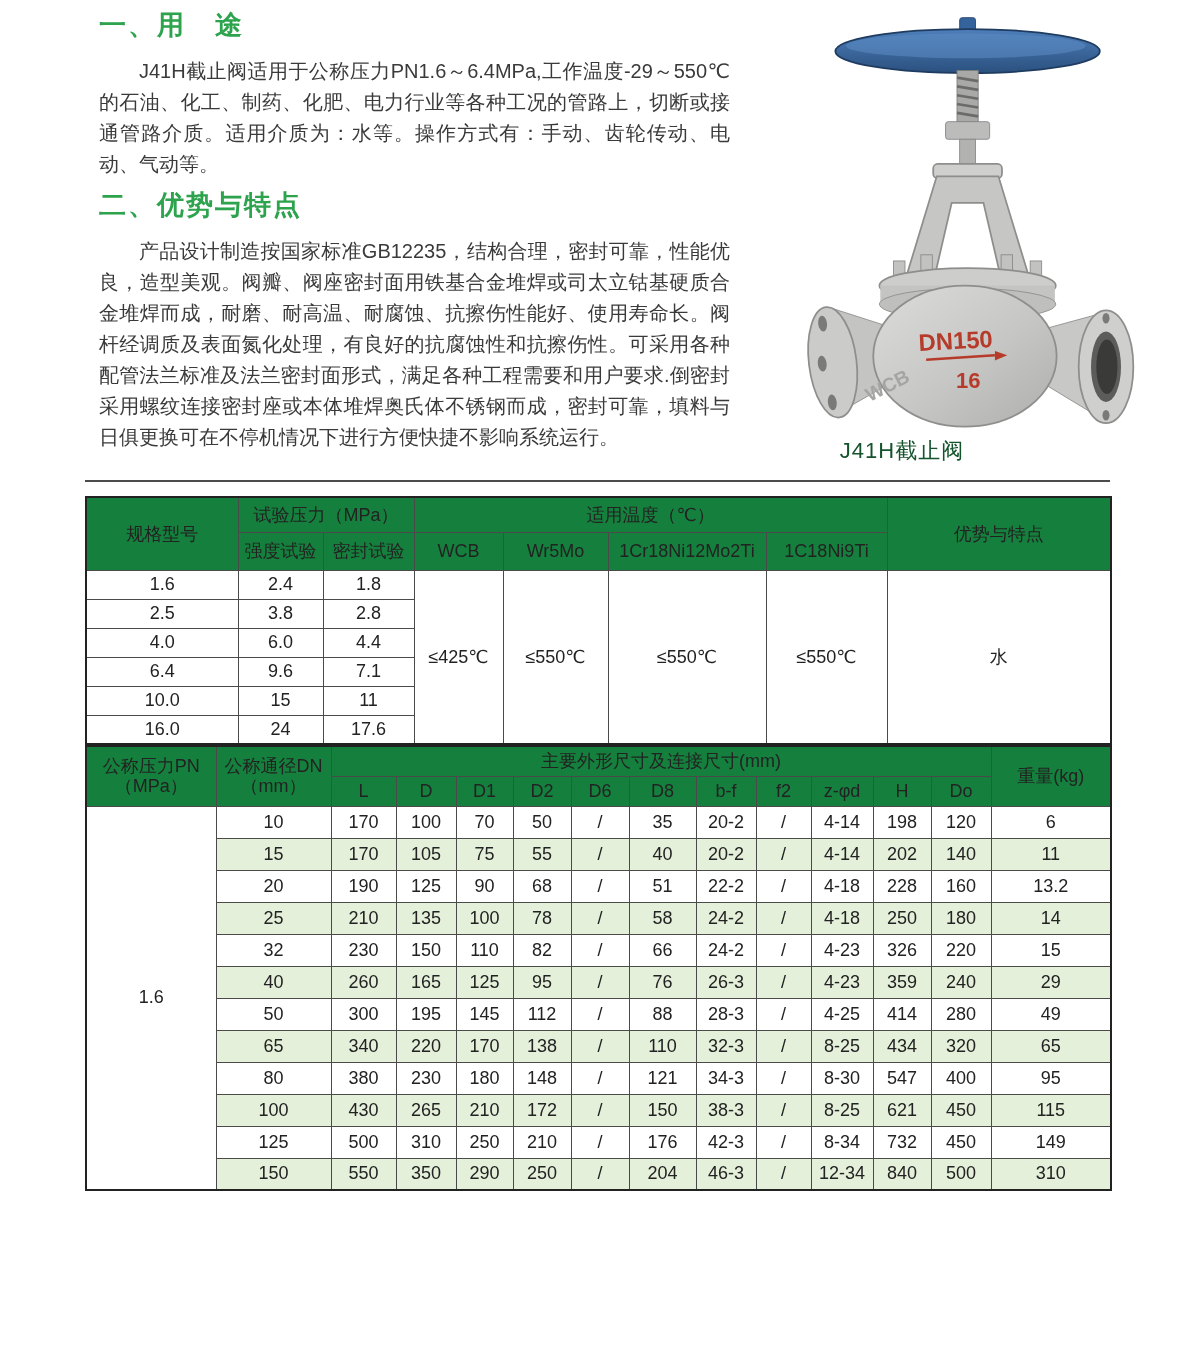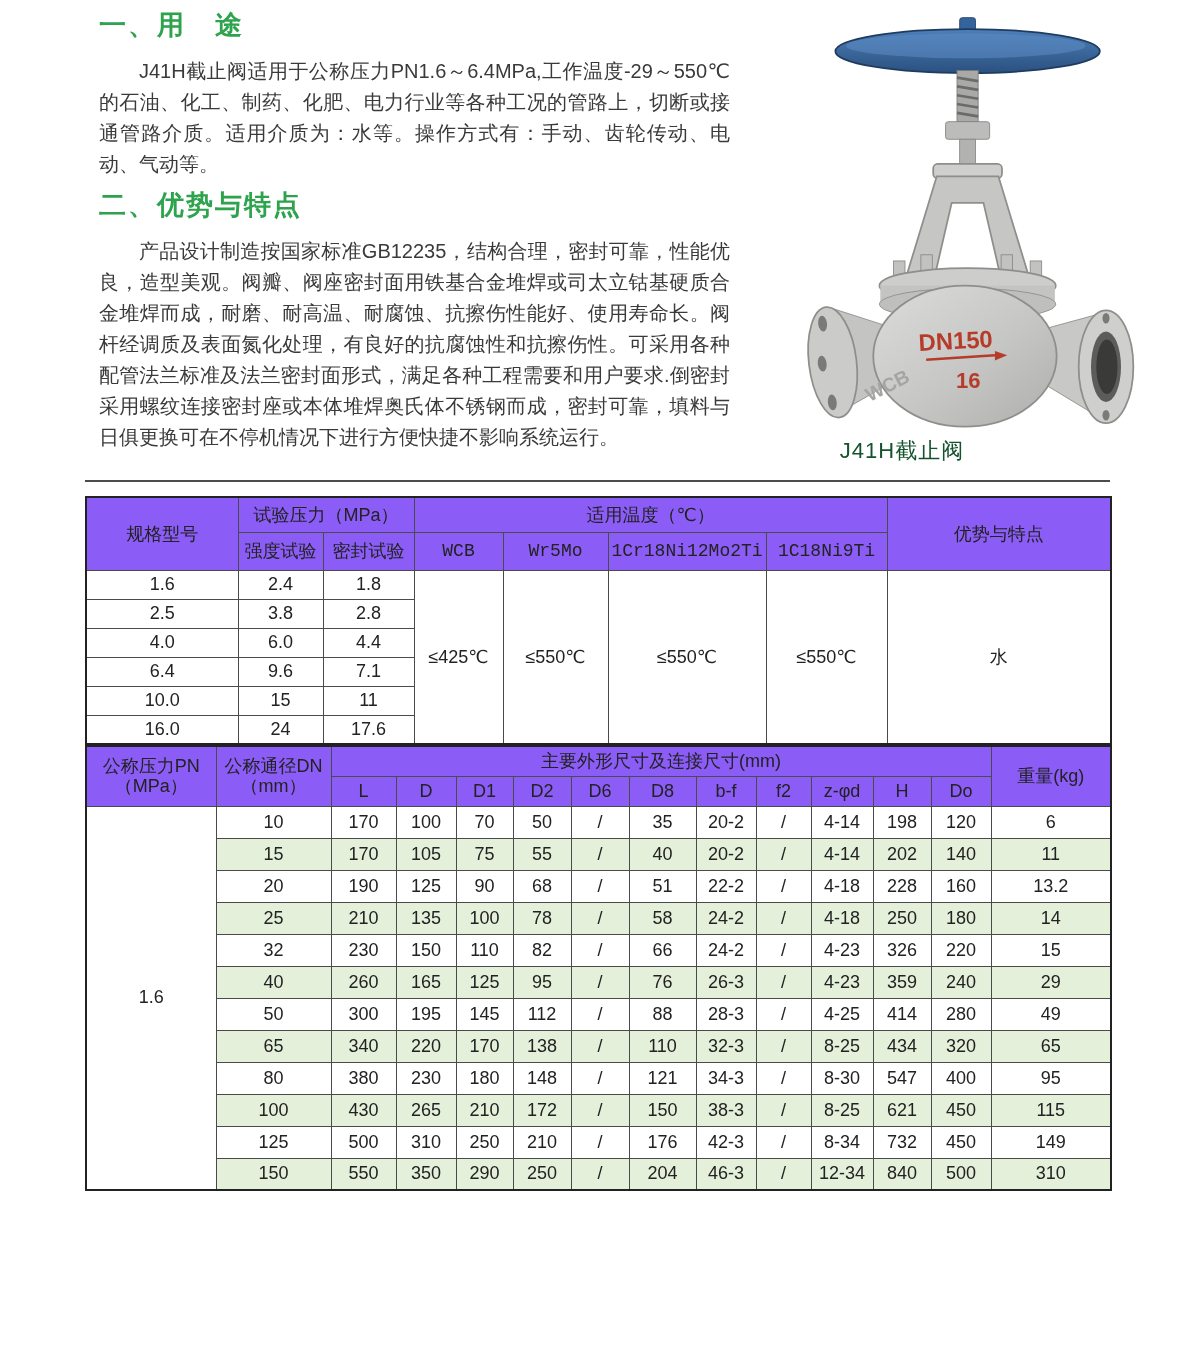--- a/index.html
+++ b/index.html
@@ -35,26 +35,26 @@
   }
 
   .divider { border:none; border-top:2px solid #4c4c4c; margin:14px 0 14px; width:1025px; }
 
   
   table { border-collapse:collapse; table-layout:fixed; width:1025px; border:2px solid #222; }
   th, td {
     border:1px solid #4a4a4a; text-align:center; vertical-align:middle;
     font-size:18px; font-weight:normal; color:#222; overflow:hidden;
   }
-  thead th { background:#8b5cf6; }
+  thead th { background:#15803d; }
   th.two-line { white-space:pre-line; line-height:20px; }
 
   .perf { margin-top:4px; }
   .perf thead tr:nth-child(1) th { height:35px; }
-  .perf thead tr:nth-child(2) th { height:38px;font-family:Liberation Mono, monospace; }
+  .perf thead tr:nth-child(2) th { height:38px; }
   .perf tbody td { height:29px; background:#fff; }
 
   h2.sec3 { margin:4px 0 14px; }
   h2.sec4 { margin:32px 0 14px; }
 
   .dims thead th { height:30px; }
   .dims tbody td { height:32px; background:#fff; }
   .dims tbody tr:nth-child(even) td { background:#e4f0da; }
   .dims tbody td.pn-cell { background:#fff; font-size:18px; }
 </style>

